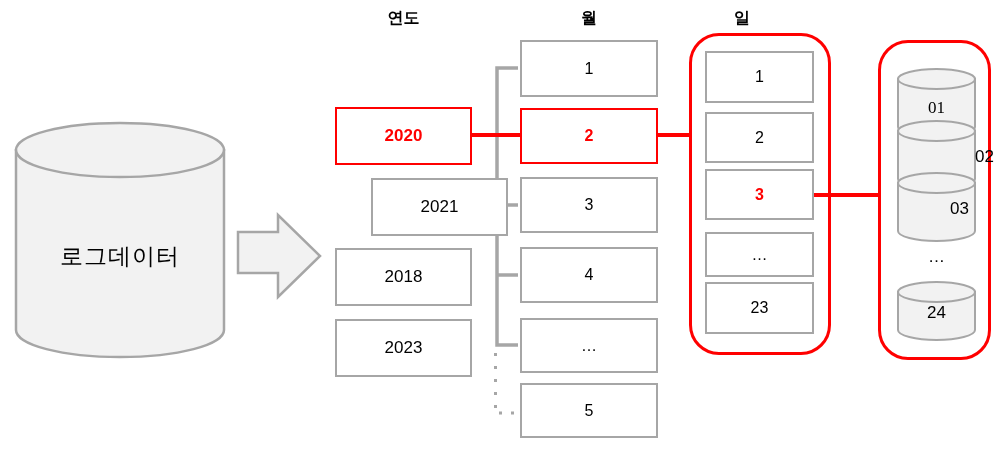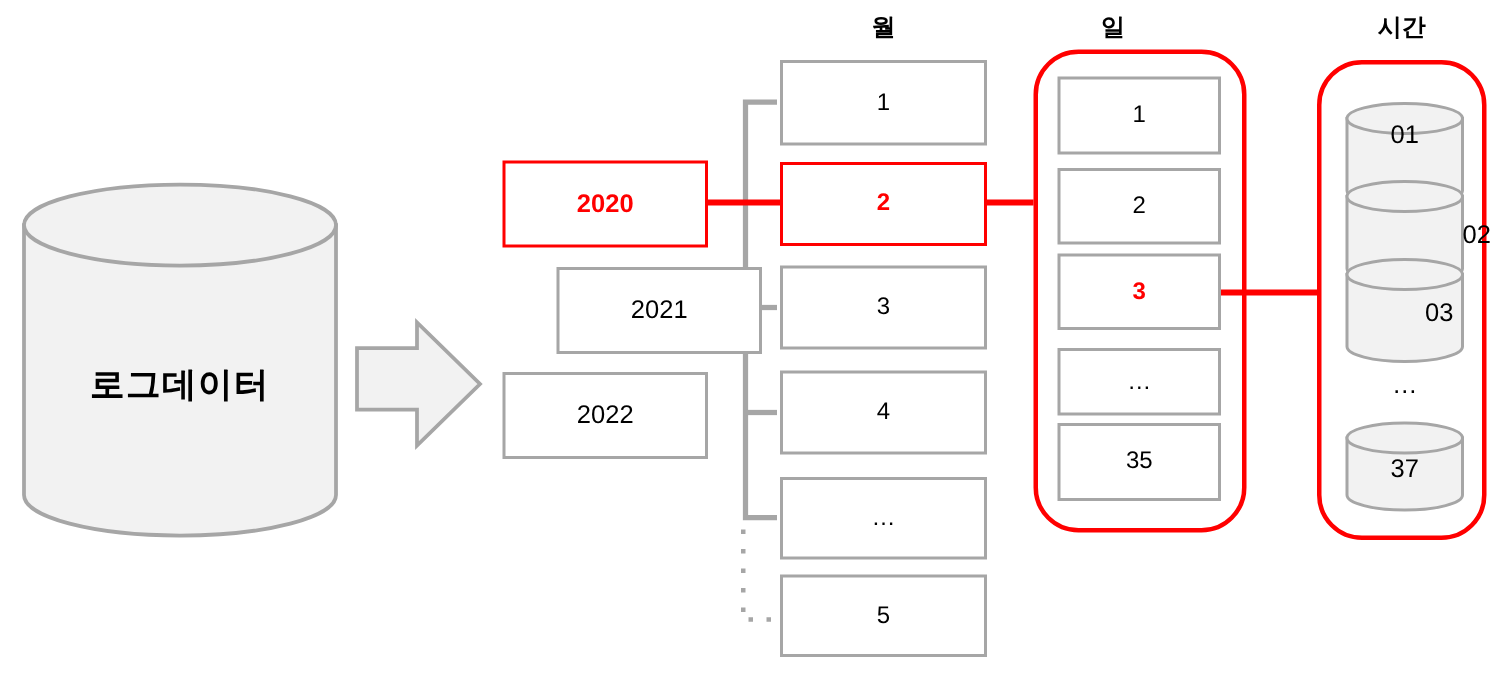--- a/index.html
+++ b/index.html
@@ -28,21 +28,21 @@
     border:3px solid #ff0000;border-radius:30px;
   }
   .cyl-label{
     position:absolute;left:898px;width:77px;height:20px;z-index:2;
     display:flex;align-items:center;justify-content:center;
     font-size:17px;color:#000;
   }
   .src-label{
     position:absolute;left:16px;top:241px;width:208px;height:30px;z-index:2;
     display:flex;align-items:center;justify-content:center;
-    font-size:23px;color:#000;letter-spacing:1px;font-weight:bold;
+    font-size:23px;color:#000;letter-spacing:1px;
   }
 </style>
 </head>
 <body>
 
 <div class="canvas">
 
   <svg class="layer" width="1004" height="449" viewBox="0 0 1004 449">
 
     <g>
@@ -75,44 +75,45 @@
       <ellipse cx="936.5" cy="131" rx="38.5" ry="10"></ellipse>
       <path d="M898,183 L898,231 A38.5,10 0 0 0 975,231 L975,183 Z"></path>
       <ellipse cx="936.5" cy="183" rx="38.5" ry="10"></ellipse>
       <path d="M898,292 L898,330 A38.5,10 0 0 0 975,330 L975,292 Z"></path>
       <ellipse cx="936.5" cy="292" rx="38.5" ry="10"></ellipse>
     </g>
   </svg>
 
   <div class="src-label">로그데이터</div>
 
+  <div class="hdr" style="left:335px;width:137px;">연도</div>
   <div class="hdr" style="left:520px;width:138px;">월</div>
   <div class="hdr" style="left:682px;width:120px;">일</div>
-  <div class="hdr" style="left:878px;width:113px;">시간</div>
 
   <div class="box year hl-border" style="top:107px;">2020</div>
   <div class="box year" style="top:178px;margin-left:36px;">2021</div>
-  <div class="box year" style="top:248px;">2022</div>
+  <div class="box year" style="top:248px;">2018</div>
+  <div class="box year" style="top:319px;">2023</div>
 
   <div class="box month" style="top:40px;height:57px;">1</div>
   <div class="box month hl-border" style="top:108px;">2</div>
   <div class="box month" style="top:177px;">3</div>
   <div class="box month" style="top:247px;">4</div>
   <div class="box month" style="top:318px;height:55px;">…</div>
   <div class="box month" style="top:383px;height:55px;">5</div>
 
   <div class="group" style="left:689px;top:33px;width:142px;height:322px;"></div>
 
   <div class="box day" style="top:51px;height:52px;">1</div>
   <div class="box day" style="top:112px;height:51px;">2</div>
   <div class="box day hl-text" style="top:169px;height:51px;">3</div>
   <div class="box day" style="top:232px;height:45px;">…</div>
-  <div class="box day" style="top:282px;height:52px;">35</div>
+  <div class="box day" style="top:282px;height:52px;">23</div>
 
   <div class="group" style="left:878px;top:40px;width:113px;height:320px;"></div>
 
-  <div class="cyl-label" style="top:80px;">01</div>
+  <div class="cyl-label" style="top:98px;font-family:Liberation Serif, serif;">01</div>
   <div class="cyl-label" style="top:147px;padding-left:48px;">02</div>
   <div class="cyl-label" style="top:199px;margin-left:23px;">03</div>
   <div class="cyl-label" style="top:247px;">…</div>
-  <div class="cyl-label" style="top:303px;">37</div>
+  <div class="cyl-label" style="top:303px;">24</div>
 
 </div>
 
 </body></html>

